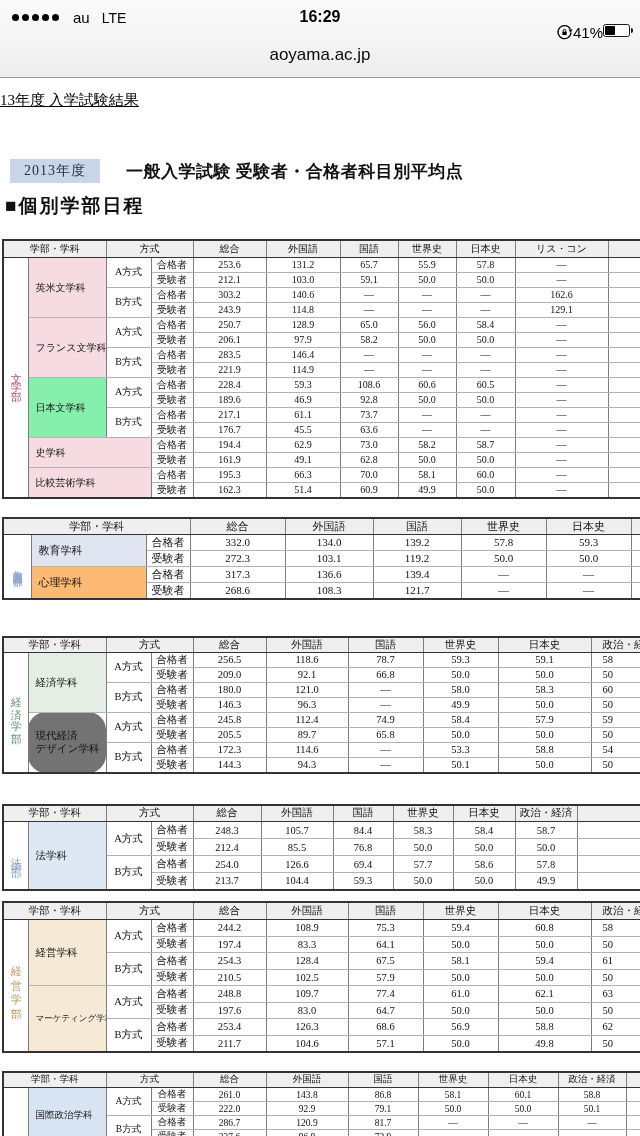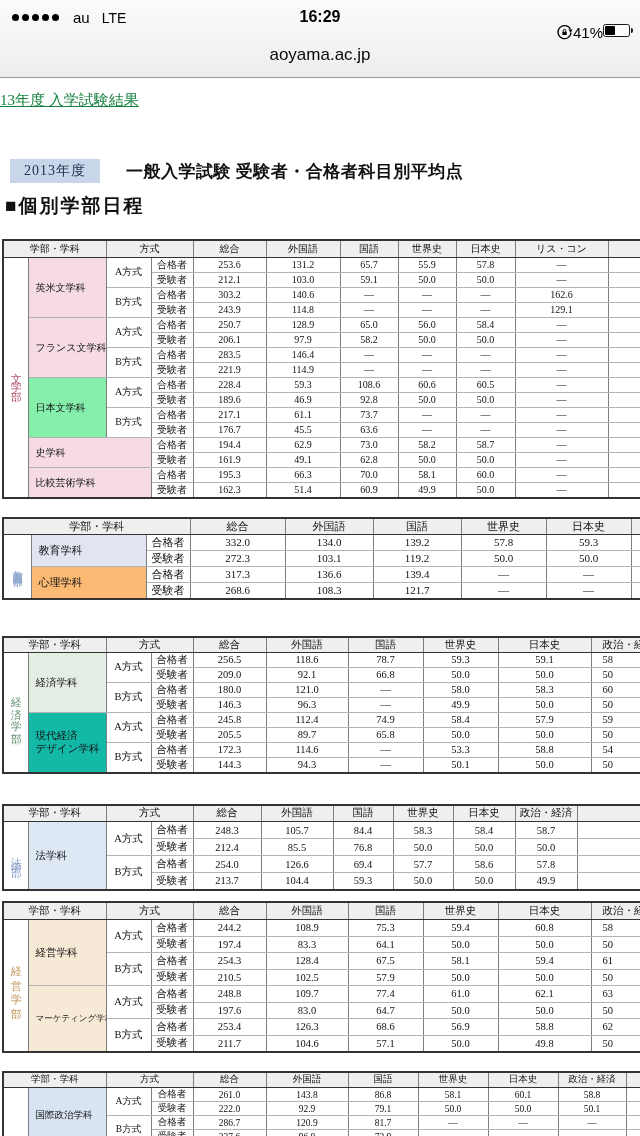--- a/index.html
+++ b/index.html
@@ -18,21 +18,21 @@
   #status-right{position:absolute;right:10px;top:24px;display:flex;align-items:flex-start;}
   .pct{font-size:15px;color:#000;}
   .batt{width:25px;height:11px;border:1px solid #1a1a1a;border-radius:2.5px;position:relative;background:#fdfdfd;}
   .batt .fill{position:absolute;left:1px;top:1px;bottom:1px;width:41%;background:#000;border-radius:1px;}
   .batt:after{content:"";position:absolute;right:-4px;top:3px;width:2.5px;height:5px;background:#1a1a1a;border-radius:0 2px 2px 0;}
   #urlrow{position:absolute;left:0;right:0;top:45px;text-align:center;font-size:17px;color:#0a0a0a;}
 
   
   #content{position:relative;}
   #breadcrumb{margin:13px 0 0 0;padding-left:0;}
-  #breadcrumb a{color:#15803d;font-size:15px;}
+  #breadcrumb a{color:#000000;font-size:15px;}
   #titlerow{margin:49px 0 0 0;display:flex;align-items:center;}
   #year-badge{display:inline-block;margin-left:10px;background:#c9d5e9;color:#23324e;
               font-size:14px;padding:3px 14px;letter-spacing:1px;}
   #page-title{margin-left:26px;font-size:17px;font-weight:bold;letter-spacing:0.5px;}
   #section-heading{margin:10px 0 0 5px;font-size:19px;font-weight:bold;letter-spacing:2px;}
   #tables{margin-top:20px;}
 
   
   .tblwrap{margin-left:2px;}
   table{border-collapse:collapse;table-layout:fixed;border:2px solid #333;}
@@ -443,21 +443,21 @@
             <tr>
               <td class="passTd">受験者</td>
               <td class="valTd">146.3</td>
               <td class="valTd">96.3</td>
               <td class="valTd">—</td>
               <td class="valTd">49.9</td>
               <td class="valTd">50.0</td>
               <td class="valTd clipL">50</td>
             </tr>
             <tr>
-              <td rowspan="4" colspan="1" class="deptTd" style="background: #14b8a6;">現代経済
+              <td rowspan="4" colspan="1" class="deptTd" style="background: #737373; border-radius: 18px;">現代経済
 デザイン学科</td>
               <td rowspan="2" class="methodTd">A方式</td>
               <td class="passTd">合格者</td>
               <td class="valTd">245.8</td>
               <td class="valTd">112.4</td>
               <td class="valTd">74.9</td>
               <td class="valTd">58.4</td>
               <td class="valTd">57.9</td>
               <td class="valTd clipL">59</td>
             </tr>

